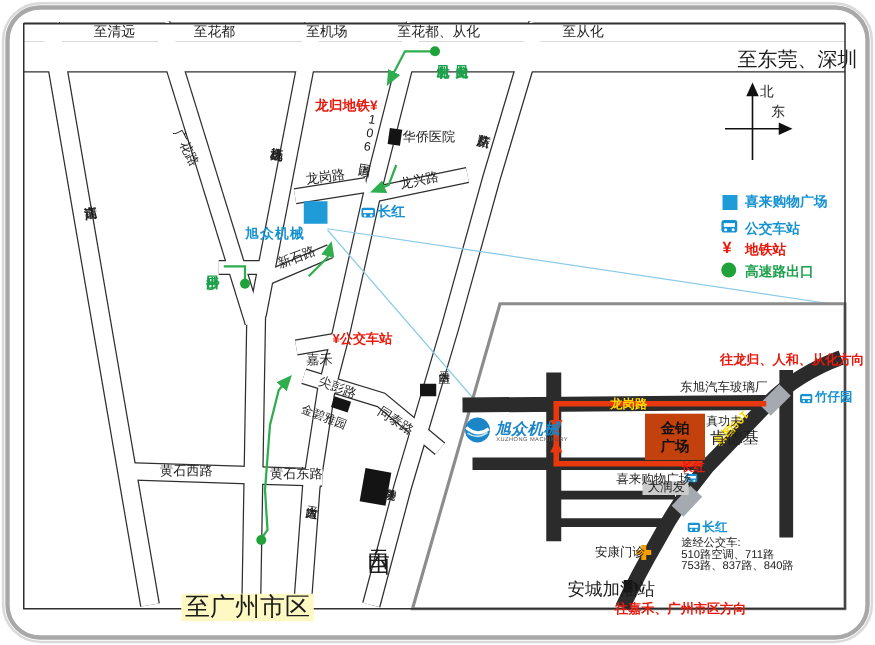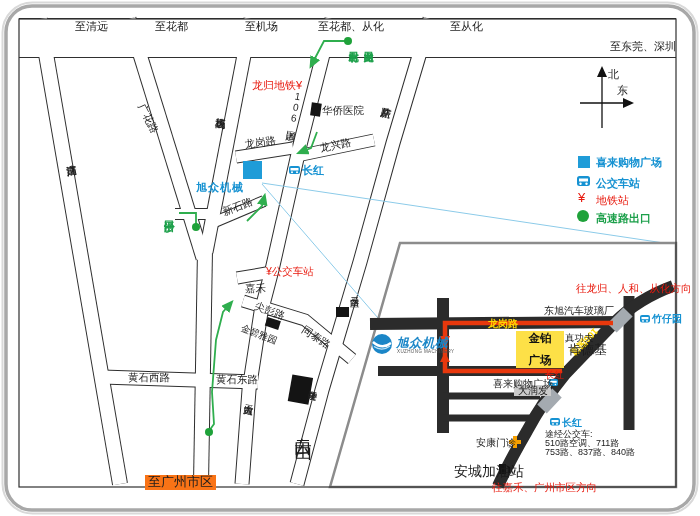--- a/index.html
+++ b/index.html
@@ -4,26 +4,26 @@
 <style>
   html,body{margin:0;padding:0;background:#fff;}
   #stage{position:relative;width:700px;height:516px;background:#fff;
          font-family:"Liberation Sans",sans-serif;overflow:hidden;}
   #stage svg.base{position:absolute;left:0;top:0;}
   .lb{position:absolute;white-space:nowrap;color:#1c1c1c;font-size:10.5px;
       line-height:1.12;transform-origin:0 0;}
   .v{writing-mode:vertical-rl;text-orientation:upright;letter-spacing:0px;}
   .b{font-weight:700;}
   .green{color:#1da04b;font-weight:700;}
-  .red{color:#e8190d;font-weight:400;}
+  .red{color:#e8190d;font-weight:700;}
   .blue{color:#1692d2;font-weight:700;}
   .yellow{color:#ffd800;font-weight:700;}
   .ico{position:absolute;line-height:0;}
-  .graybox{position:absolute;background:#fde047;display:flex;flex-direction:column;
-           align-items:center;justify-content:space-between;color:#111;}
+  .graybox{position:absolute;background:#c2410c;display:flex;flex-direction:column;
+           align-items:center;justify-content:center;color:#111;}
   .brand{color:#1b86c7;font-weight:800;font-style:italic;letter-spacing:.5px;}
 </style>
 </head>
 <body>
 
 <div id="stage">
 
   <svg class="base" width="700" height="516" viewBox="0 0 700 516">
     <defs>
       <marker id="ga" markerWidth="7" markerHeight="7" refX="4" refY="3" orient="auto">
@@ -140,36 +140,36 @@
     <rect x="19" y="19" width="657" height="468" fill="none" stroke="#2f2f2f" stroke-width="1.2"></rect>
     <rect x="6" y="6" width="688" height="504" rx="26" fill="none" stroke="#a8a8a8" stroke-width="3.5"></rect>
     <rect x="2.5" y="2.5" width="695" height="511" rx="30" fill="none" stroke="#d9d9d9" stroke-width="2"></rect>
   </svg>
 
   <div class="lb" style="left:75px;top:20px;font-size:11px">至清远</div>
   <div class="lb" style="left:155px;top:20px;font-size:11px">至花都</div>
   <div class="lb" style="left:245px;top:20px;font-size:11px">至机场</div>
   <div class="lb" style="left:318px;top:20px;font-size:11px">至花都、从化</div>
   <div class="lb" style="left:450px;top:20px;font-size:11px">至从化</div>
-  <div class="lb" style="left:610px;top:40px;font-size:11px">至东莞、深圳</div>
+  <div class="lb" style="left:590px;top:40px;font-size:16px">至东莞、深圳</div>
 
   <div class="lb v" style="left:63px;top:158px;transform:rotate(-10deg)">广清高速</div>
   <div class="lb" style="left:146px;top:102px;transform:rotate(63deg)">广花路</div>
   <div class="lb v" style="left:216px;top:109px;transform:rotate(7deg)">机场高速</div>
   <div class="lb v" style="left:293px;top:90px;transform:rotate(10deg);font-size:10px">106国道</div>
   <div class="lb v" style="left:383px;top:98px;transform:rotate(13deg)">新广从路</div>
   <div class="lb" style="left:244px;top:139px;transform:rotate(-8deg)">龙岗路</div>
   <div class="lb" style="left:319px;top:143px;transform:rotate(-12deg)">龙兴路</div>
   <div class="lb" style="left:221px;top:207px;transform:rotate(-21deg)">新石路</div>
   <div class="lb" style="left:257px;top:300px;transform:rotate(21deg)">尖彭路</div>
   <div class="lb" style="left:306px;top:324px;transform:rotate(33deg)">同泰路</div>
   <div class="lb" style="left:128px;top:372px">黄石西路</div>
   <div class="lb" style="left:216px;top:374px">黄石东路</div>
   <div class="lb v" style="left:245px;top:396px;transform:rotate(9deg);font-size:10px">白云大道</div>
-  <div class="lb" style="left:145px;top:475px;font-size:13px;background:#f97316;padding:0 3px">至广州市区</div>
+  <div class="lb" style="left:145px;top:475px;font-size:20px;background:#fef9c3;padding:0 3px">至广州市区</div>
 
   <div class="lb" style="left:322px;top:105px">华侨医院</div>
   <div class="lb blue" style="left:196px;top:181px;font-size:11px;letter-spacing:1px">旭众机械</div>
   <div class="lb" style="left:245px;top:283px">嘉禾</div>
   <div class="lb v" style="left:349px;top:290px;font-size:9.5px">白云堡</div>
   <div class="lb" style="left:243px;top:323px;transform:rotate(21deg);font-size:9.5px">金碧雅园</div>
   <div class="lb v" style="left:310px;top:383px;transform:rotate(12deg);font-size:9px">外语学院</div>
   <div class="lb v" style="left:293px;top:424px;font-size:18px;letter-spacing:2px">白云山</div>
 
   <div class="lb red" style="left:252px;top:79px;font-size:11px">

